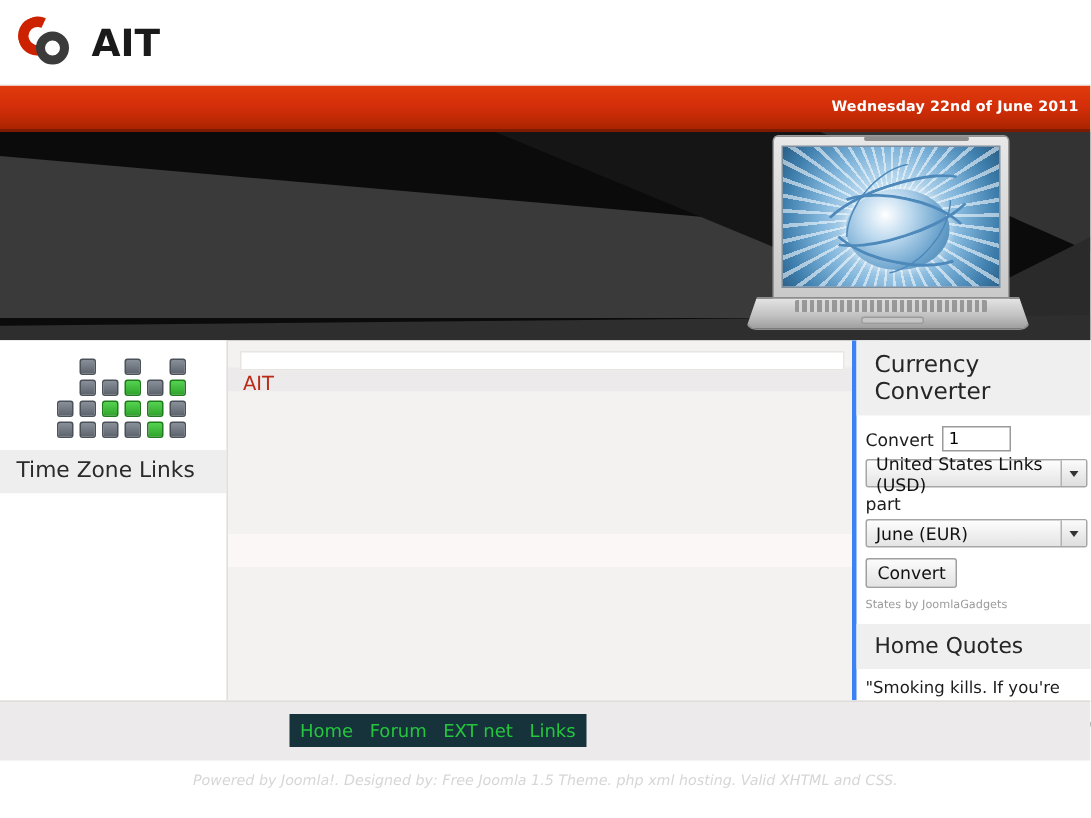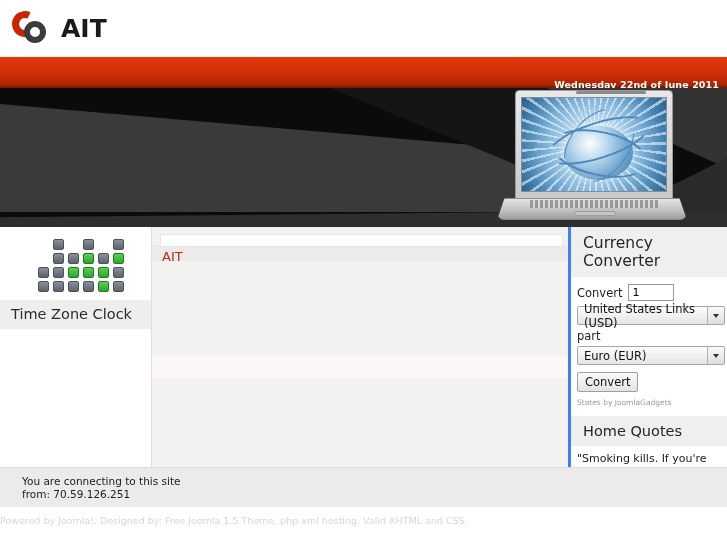--- a/index.html
+++ b/index.html
@@ -38,21 +38,21 @@
   }
 
   
   .redband {
     width: 727px; height: 32px; position: relative;
     background: linear-gradient(180deg, #e03a0c 0%, #d6300a 42%, #c42a06 72%, #a82400 100%);
     border-top: 1px solid #f0f0f0;
     border-bottom: 2px solid #7d1a00;
   }
   .redband .date {
-    position: absolute; right: 8px; top: 22px;
+    position: absolute; right: 8px; top: 9px;
     color: #ffffff; font-size: 9.5px; font-weight: bold;
     letter-spacing: 0.1px;
   }
 
   
   .hero {
     width: 727px; height: 139px; position: relative;
     background: #0b0b0b; overflow: hidden;
   }
   .hero .shape-a {
@@ -258,21 +258,21 @@
     position: absolute; left: 193px; top: 9px;
     background: #16333c; padding: 4px 7px 4px 7px;
     display: flex; gap: 11px;
   }
   .navbar a {
     color: #25c63e; font-size: 12px; text-decoration: none;
     font-family: "DejaVu Sans", "Liberation Sans", sans-serif;
   }
   .credits {
     position: absolute; left: 0; top: 48px; width: 727px;
-    font-size: 9.5px; color: #d6d6d6;
+    text-align: center; font-size: 9.5px; color: #d6d6d6; font-style: italic;
   }
 </style>
 </head>
 <body>
 
 <div class="topbar">
   <div class="logo-mark">
     <div class="logo-ring-red"></div>
     <div class="logo-ring-dark"></div>
   </div>
@@ -341,21 +341,21 @@
           <span class="dot"></span>
           <span class="dot"></span>
           <span class="dot"></span>
           <span class="dot on"></span>
           <span class="dot"></span>
         </div>
       </div>
     </div>
 
     <div class="left-box-2">
-      <div class="tzc-head">Time Zone Clock</div>
+      <div class="tzc-head">Time Zone Links</div>
       <div class="tzc-body"></div>
     </div>
   </div>
 
   <div class="col-main">
     <div class="main-strip"></div>
     <div class="main-fill"></div>
     <div class="main-fill-2"></div>
     <div class="pathway-bar"></div>
     <div class="main-title">AIT</div>
@@ -375,21 +375,21 @@
         <div class="cc-select">
           <span>United States Links (USD)</span>
           <span class="arrowbox">
               <span class="caret"></span>
             </span>
         </div>
 
         <div class="cc-into">part</div>
 
         <div class="cc-select">
-          <span>Euro (EUR)</span>
+          <span>June (EUR)</span>
           <span class="arrowbox">
               <span class="caret"></span>
             </span>
         </div>
 
         <button class="cc-btn">Convert</button>
 
         <div class="cc-credit">States by JoomlaGadgets</div>
       </div>
     </div>
@@ -398,20 +398,22 @@
       <div class="q-head">Home Quotes</div>
       <div class="q-body">"Smoking kills. If you're killed, you've lost a very important part of your life." -- Brooke Shields</div>
     </div>
 
   </div>
 </div>
 
 <div class="footerwrap">
   <div class="footbar"></div>
 
-  <div class="ipnote">
-    <div>You are connecting to this site</div>
-    <div>from: 70.59.126.251</div>
-  </div>
-
+
+  <div class="navbar">
+    <a href="#">Home</a>
+    <a href="#">Forum</a>
+    <a href="#">EXT net</a>
+    <a href="#">Links</a>
+  </div>
 
   <div class="credits">Powered by Joomla!. Designed by: Free Joomla 1.5 Theme. php xml hosting. Valid XHTML and CSS.</div>
 </div>
 
 </body></html>

